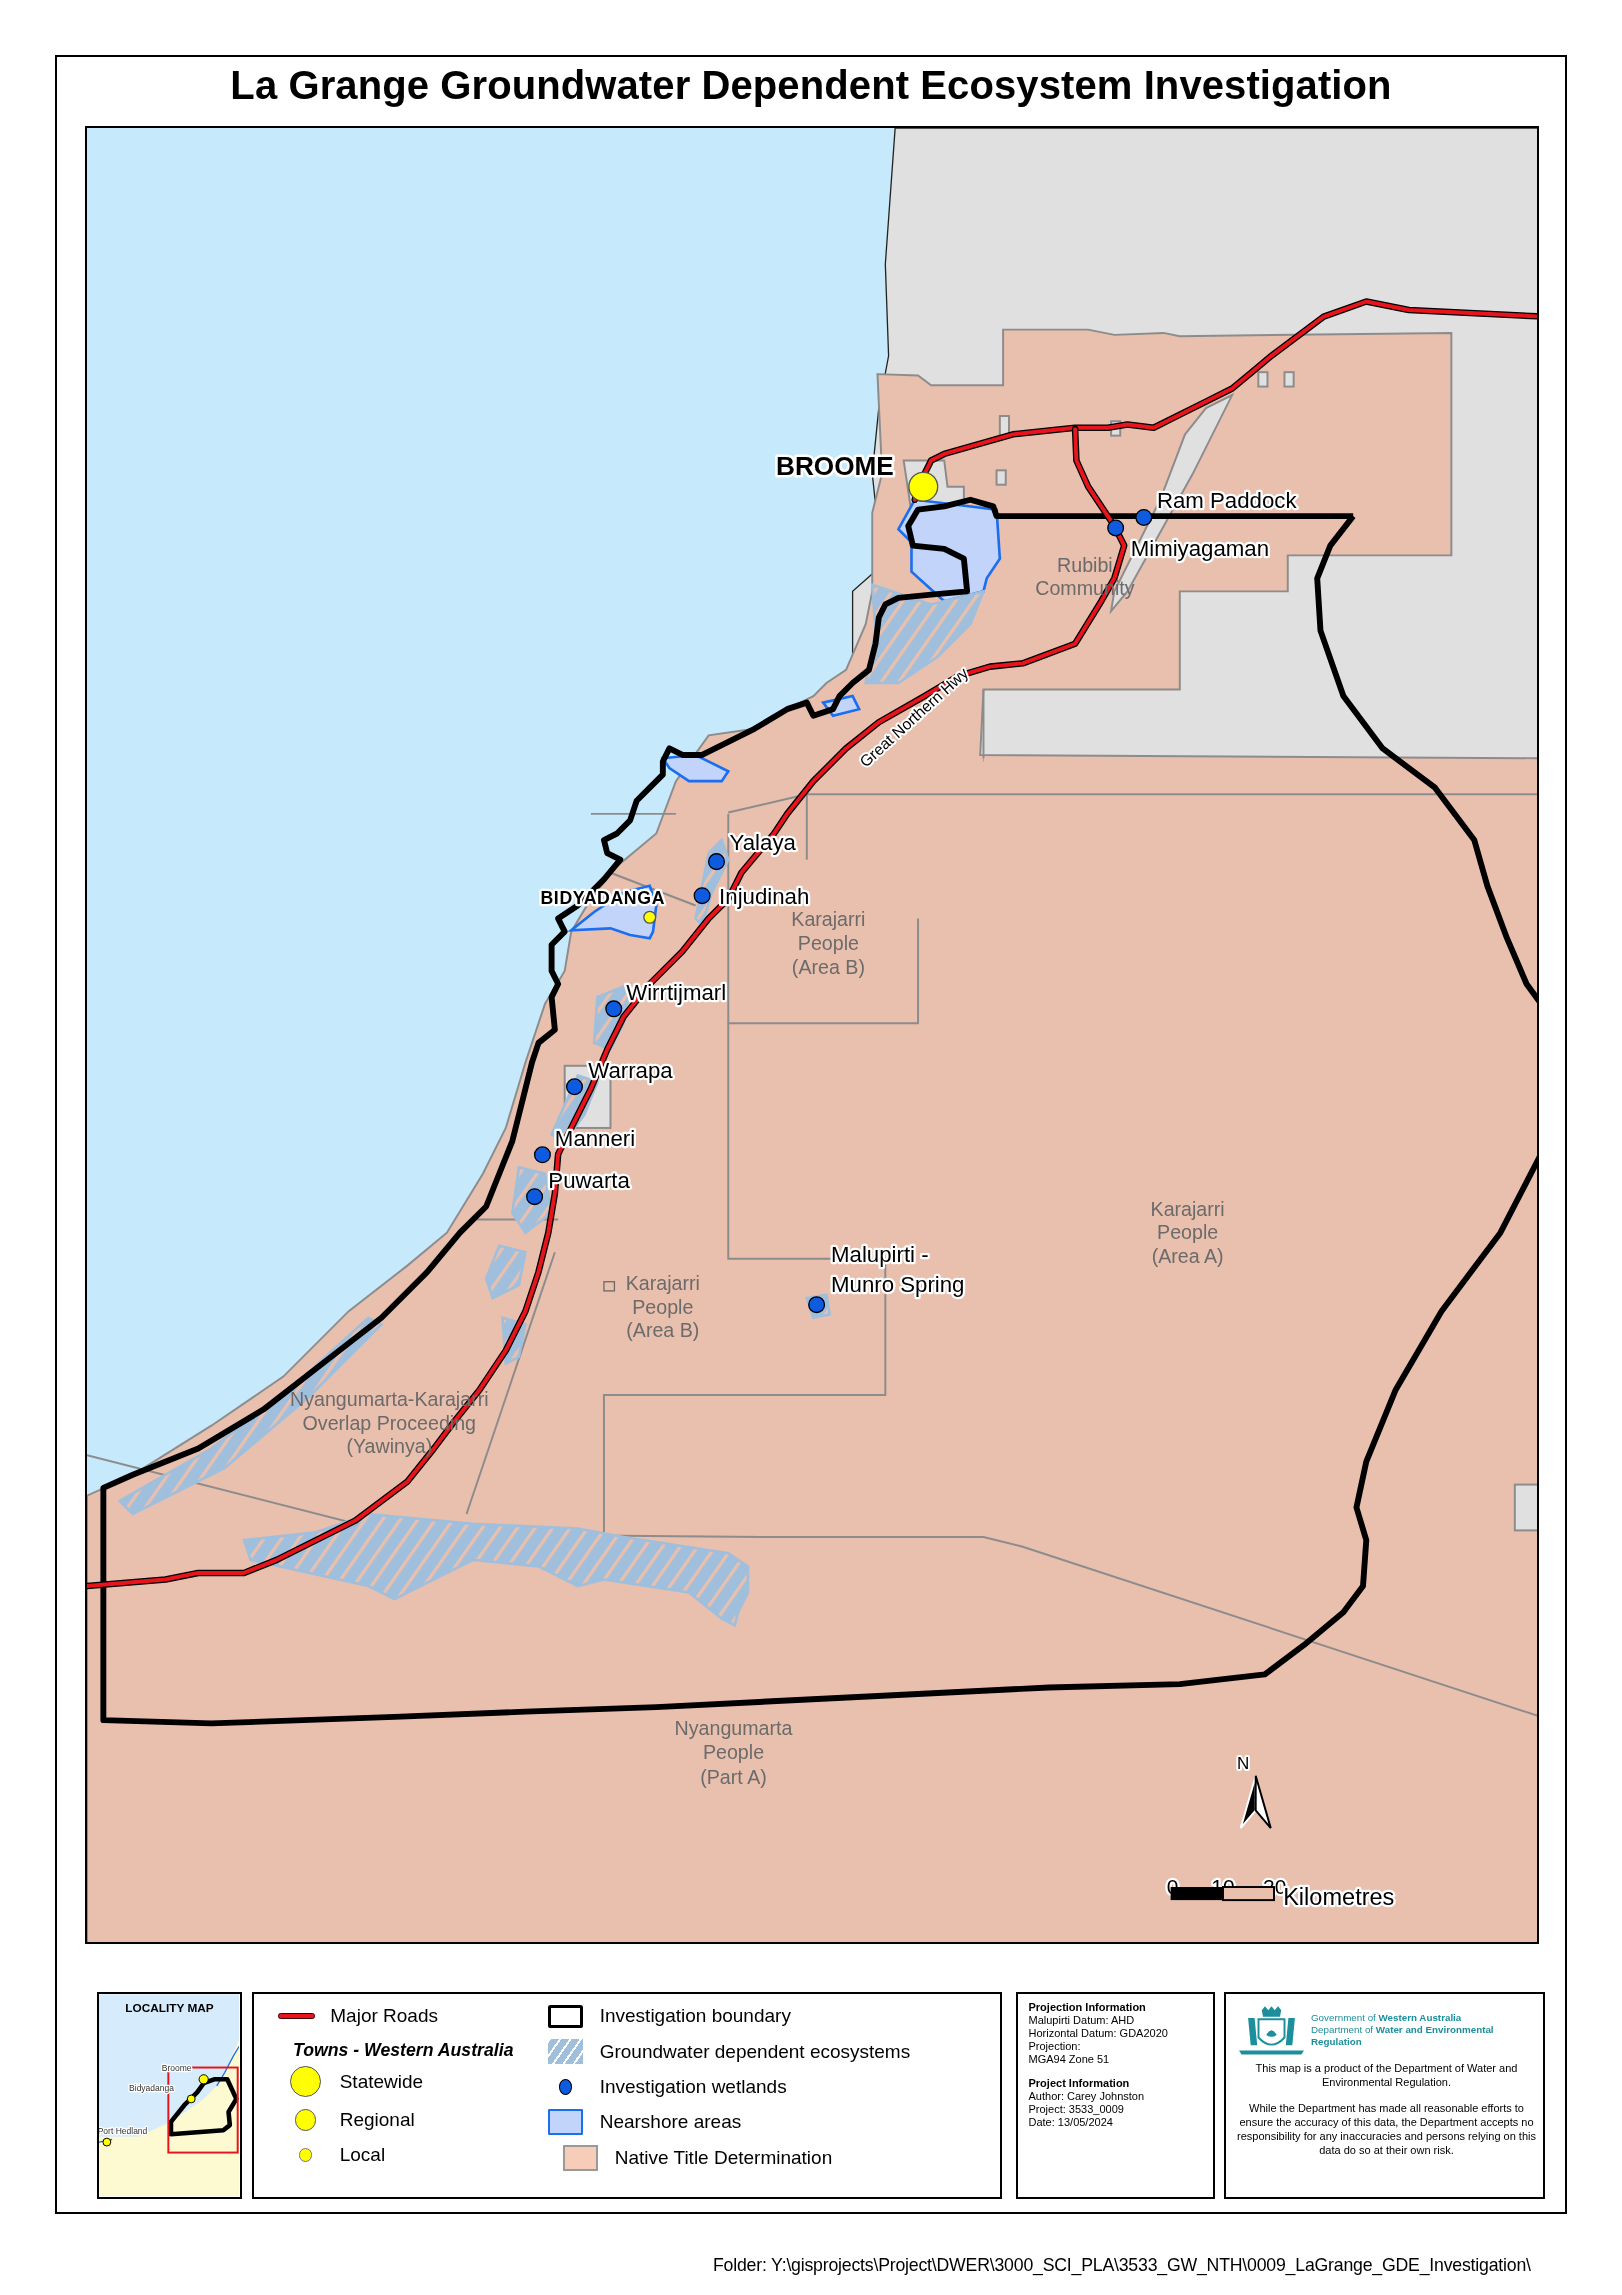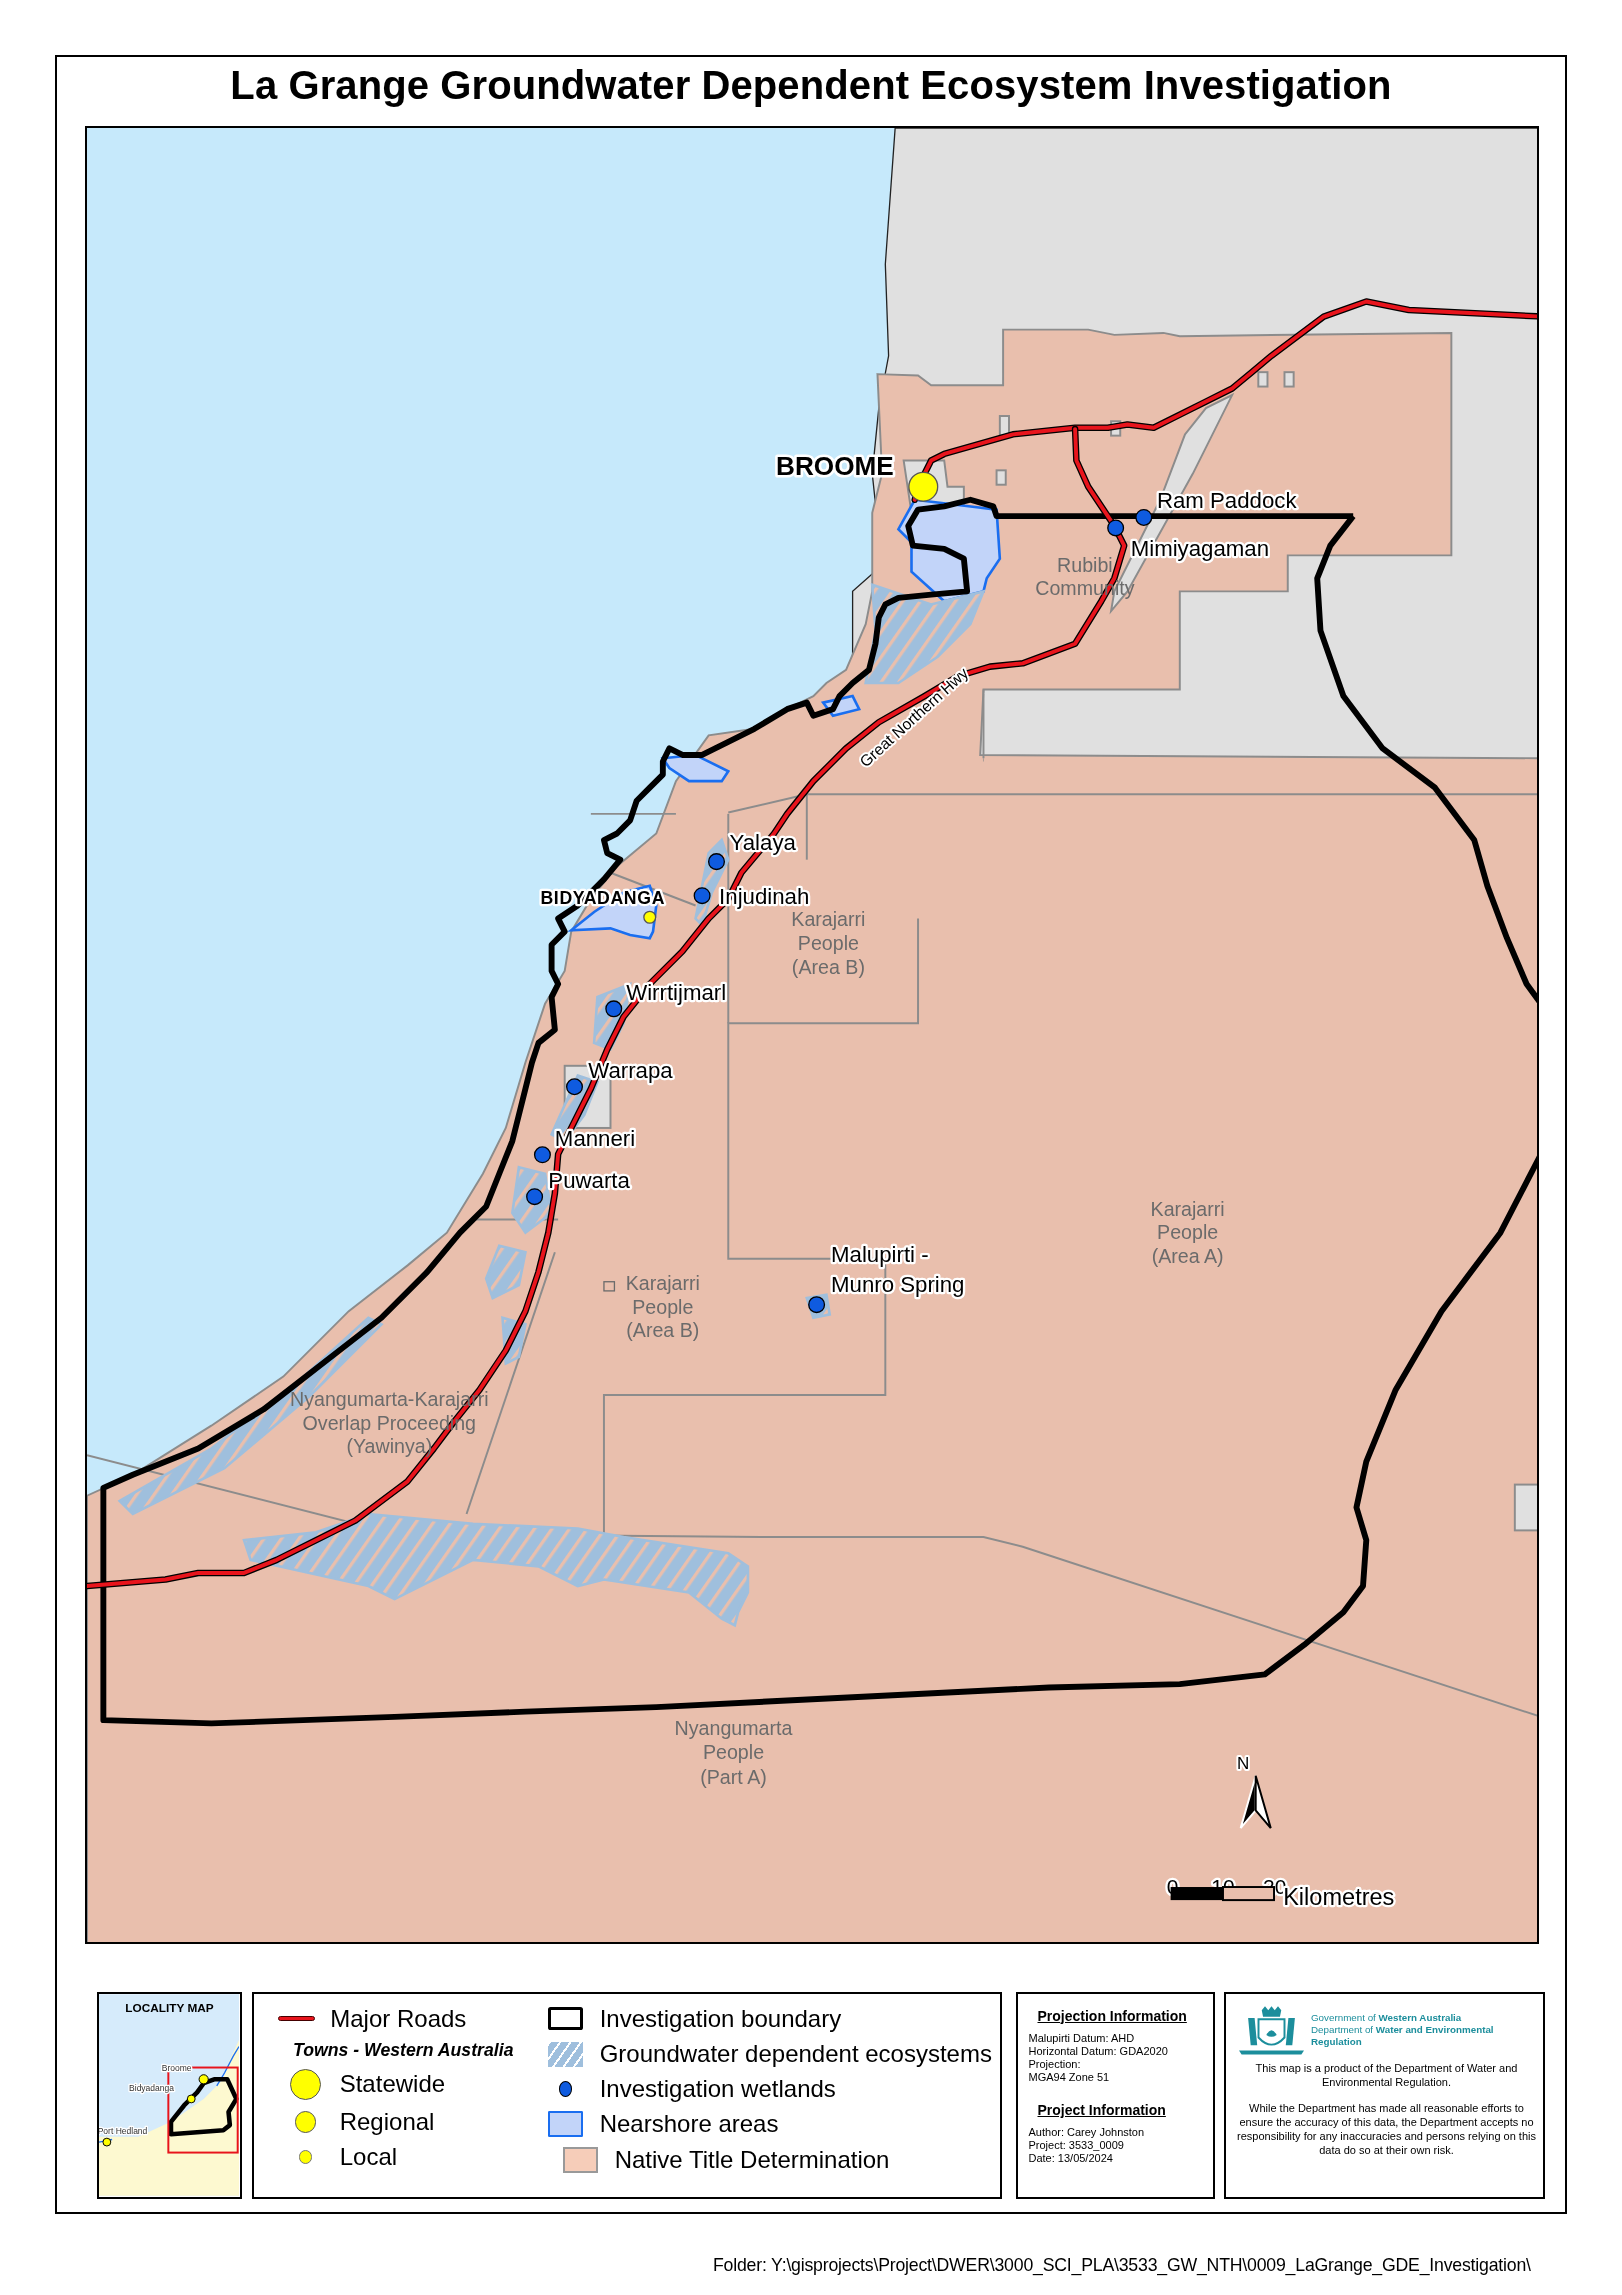--- a/index.html
+++ b/index.html
@@ -7,24 +7,24 @@
   .outer-frame{position:absolute;left:55px;top:55px;width:1512px;height:2159px;border:2.6px solid #000;box-sizing:border-box;background:#fff;}
   .title{position:absolute;left:55px;top:63px;width:1512px;text-align:center;font-weight:bold;font-size:40px;letter-spacing:0.1px;}
   .map-frame{position:absolute;left:85px;top:126px;width:1454px;height:1818px;border:2.6px solid #000;box-sizing:border-box;overflow:hidden;background:#c6e9fb;}
   .map-frame svg{position:absolute;left:0;top:0;}
   .box{position:absolute;border:2.6px solid #000;box-sizing:border-box;background:#fff;}
   .locality{left:97px;top:1992px;width:145px;height:207px;overflow:hidden;}
   .locality-title{position:absolute;left:0;top:6.5px;width:100%;text-align:center;font-weight:bold;font-size:11.8px;z-index:2;}
   .legend{left:252px;top:1992px;width:750px;height:207px;}
   .proj{left:1016px;top:1992px;width:199px;height:207px;padding:6.5px 10.5px;font-size:11px;line-height:13px;}
   .dwer{left:1224px;top:1992px;width:321px;height:207px;}
-  .leg-row{position:absolute;display:flex;align-items:center;font-size:24px;text-align:right;}
+  .leg-row{position:absolute;display:flex;align-items:center;font-size:19px;text-align:right;}
   .leg-sym{width:37px;height:23.6px;display:flex;align-items:center;justify-content:center;margin-right:15.7px;}
   .leg-heading{position:absolute;font-weight:bold;font-size:17.7px;font-style:italic;}
-  .proj h4{margin:9px;font-size:14px;text-decoration:underline;font-weight:bold;}
+  .proj h4{margin:0;font-size:11px;font-weight:bold;}
   .proj p{margin:0;}
   .proj .gap{height:11.8px;}
   .dwer-logo{position:absolute;left:13px;top:11.8px;width:65px;height:50px;}
   .dwer-gov{position:absolute;left:85px;top:18.3px;font-size:9.8px;color:#1c8e9c;line-height:11.8px;}
   .dwer-gov b{font-weight:bold;}
   .dwer-text{position:absolute;left:6.5px;top:68px;width:308px;text-align:center;font-size:11px;line-height:13.7px;}
   .folder{position:absolute;left:713px;top:2255px;font-size:17.7px;letter-spacing:-0.2px;}
   .halo{paint-order:stroke;stroke:#fff;stroke-linejoin:round;}
 </style>
 </head>

